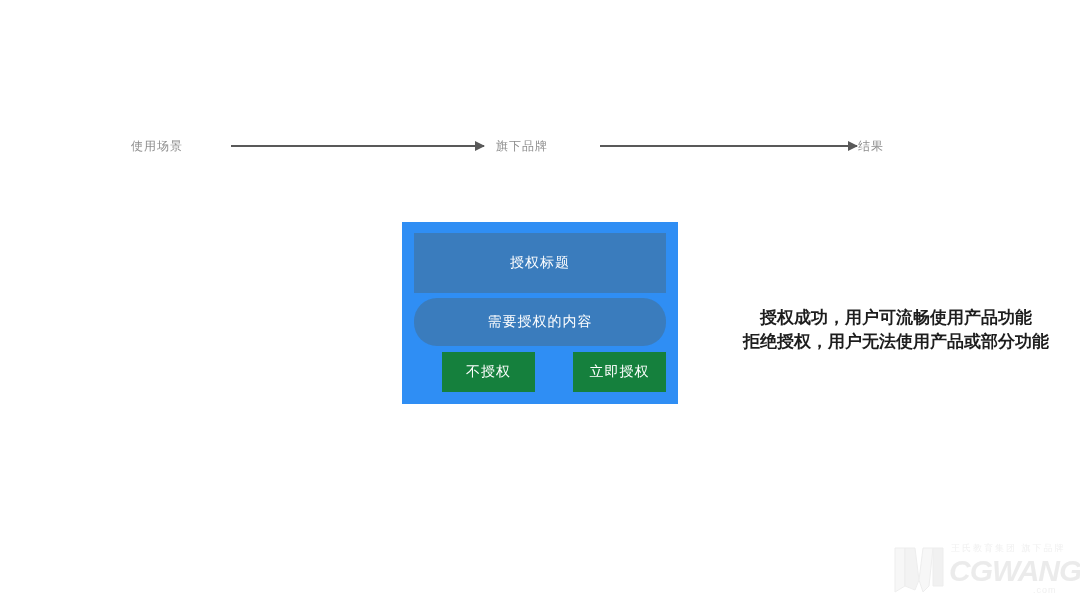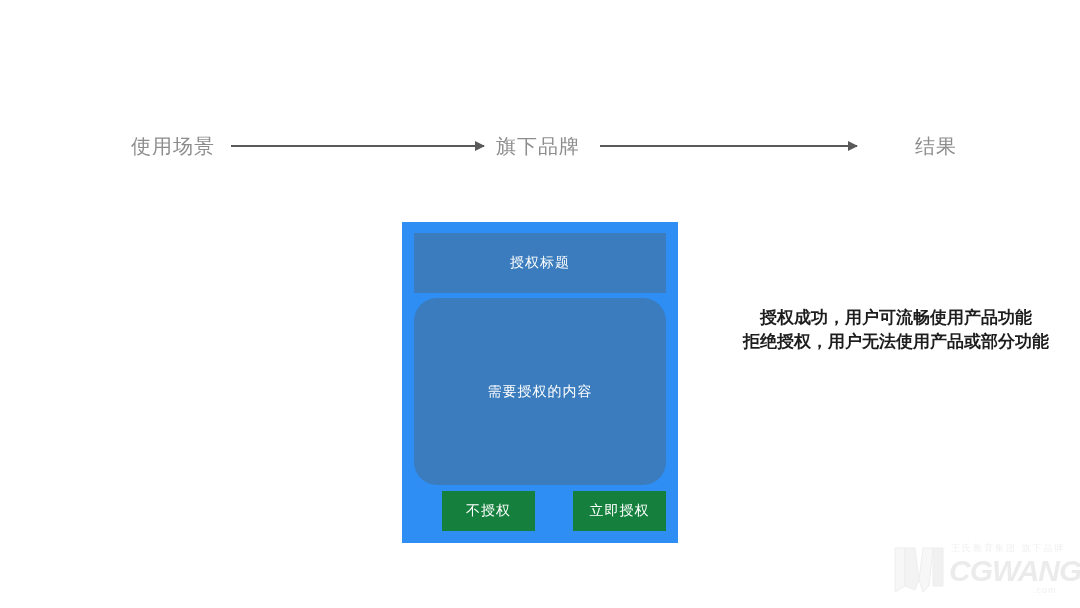--- a/index.html
+++ b/index.html
@@ -29,28 +29,28 @@
     left: 0;
     top: 126px;
     width: 1080px;
     height: 40px;
   }
   .flow-label {
     position: absolute;
     top: 0;
     height: 40px;
     line-height: 40px;
-    font-size: 20px;
+    font-size: 12px;
     color: #8d8d8d;
     letter-spacing: 1px;
     white-space: nowrap;
   }
   #flow-label-scene  { left: 131px; }
   #flow-label-modal  { left: 496px; }
-  #flow-label-result { left: 915px; }
+  #flow-label-result { left: 858px; }
 
   .flow-arrow {
     position: absolute;
     top: 19px;
     height: 2px;
   }
   .flow-arrow .shaft {
     position: absolute;
     left: 0;
     top: 0;
@@ -91,21 +91,21 @@
     letter-spacing: 2px;
     padding-top: 2px;
   }
 
   
   #modal-mock {
     position: absolute;
     left: 402px;
     top: 222px;
     width: 276px;
-    height: 321px;
+    height: 182px;
     background: #2f8ef4;
     box-sizing: border-box;
     padding: 11px 12px 12px 12px;
     display: flex;
     flex-direction: column;
   }
   #modal-title-panel {
     height: 60px;
     background: #3a7cbd;
     display: flex;

